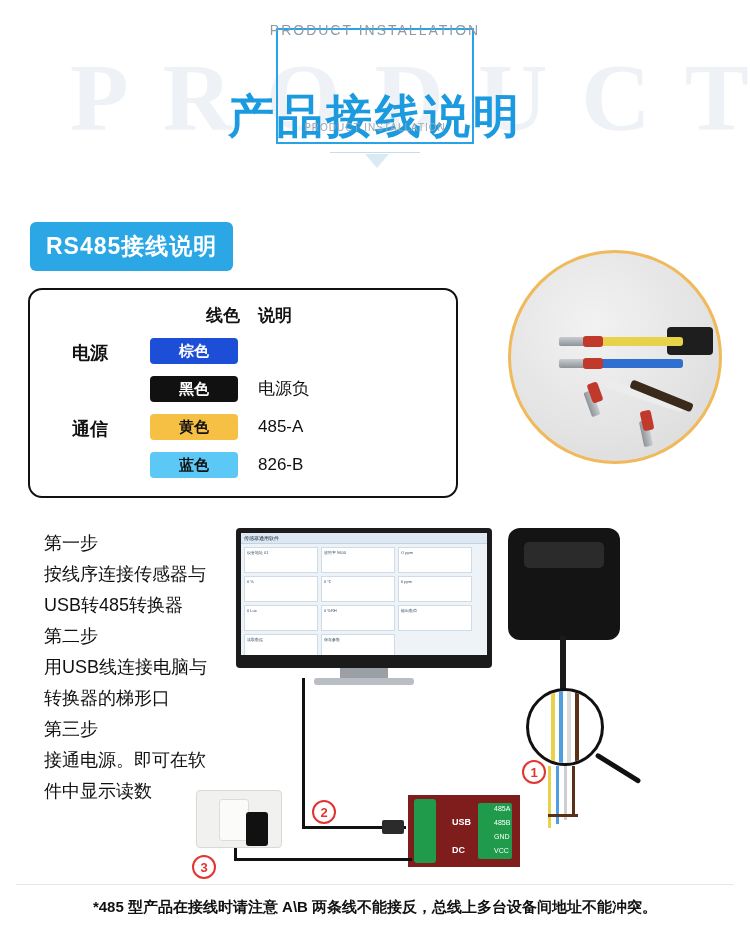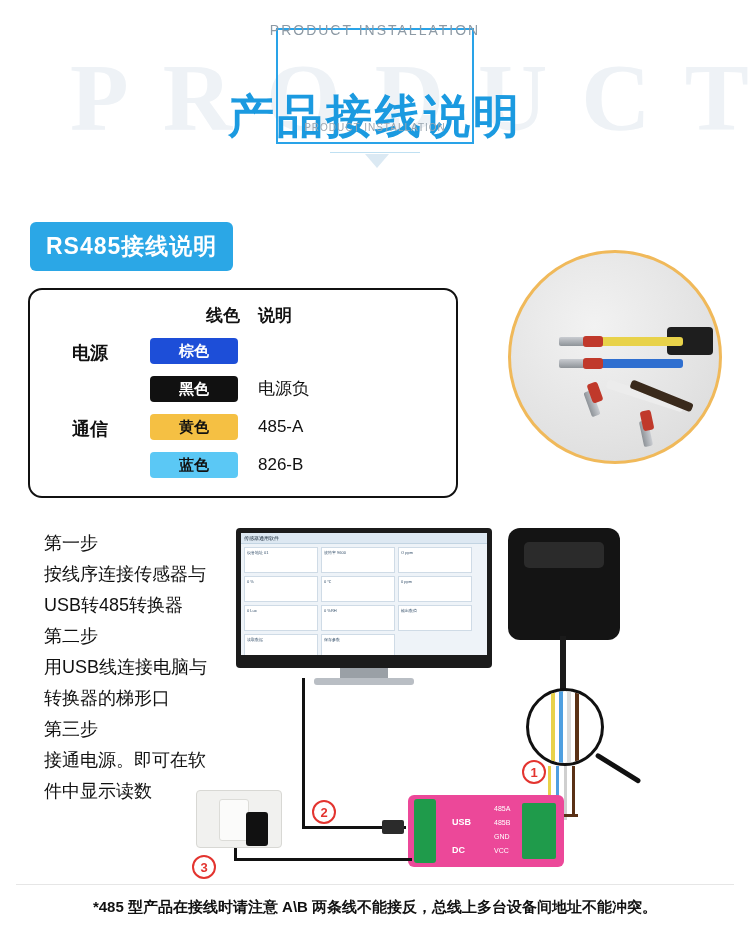--- a/index.html
+++ b/index.html
@@ -179,22 +179,22 @@
     overflow: hidden;
   }
   .mag-handle {
     position: absolute; left: 596px; top: 752px; width: 52px; height: 5px;
     background: #111; transform: rotate(32deg); transform-origin: left center;
     border-radius: 3px;
   }
 
   
   .conv {
-    position: absolute; left: 408px; top: 795px; width: 156px; height: 72px;
-    background: #ec4899; border-radius: 6px;
+    position: absolute; left: 408px; top: 795px; width: 112px; height: 72px;
+    background: #7f1d1d; border-radius: 0;
   }
   .conv-green {
     position: absolute; left: 6px; top: 4px; width: 22px; height: 64px;
     background: #1f9b4b; border-radius: 3px;
   }
   .conv-green2 {
     position: absolute; right: 8px; top: 8px; width: 34px; height: 56px;
     background: #1f9b4b; border-radius: 2px;
   }
   .conv-lbl { position: absolute; color: #fff; font-size: 9px; font-weight: 700; }

